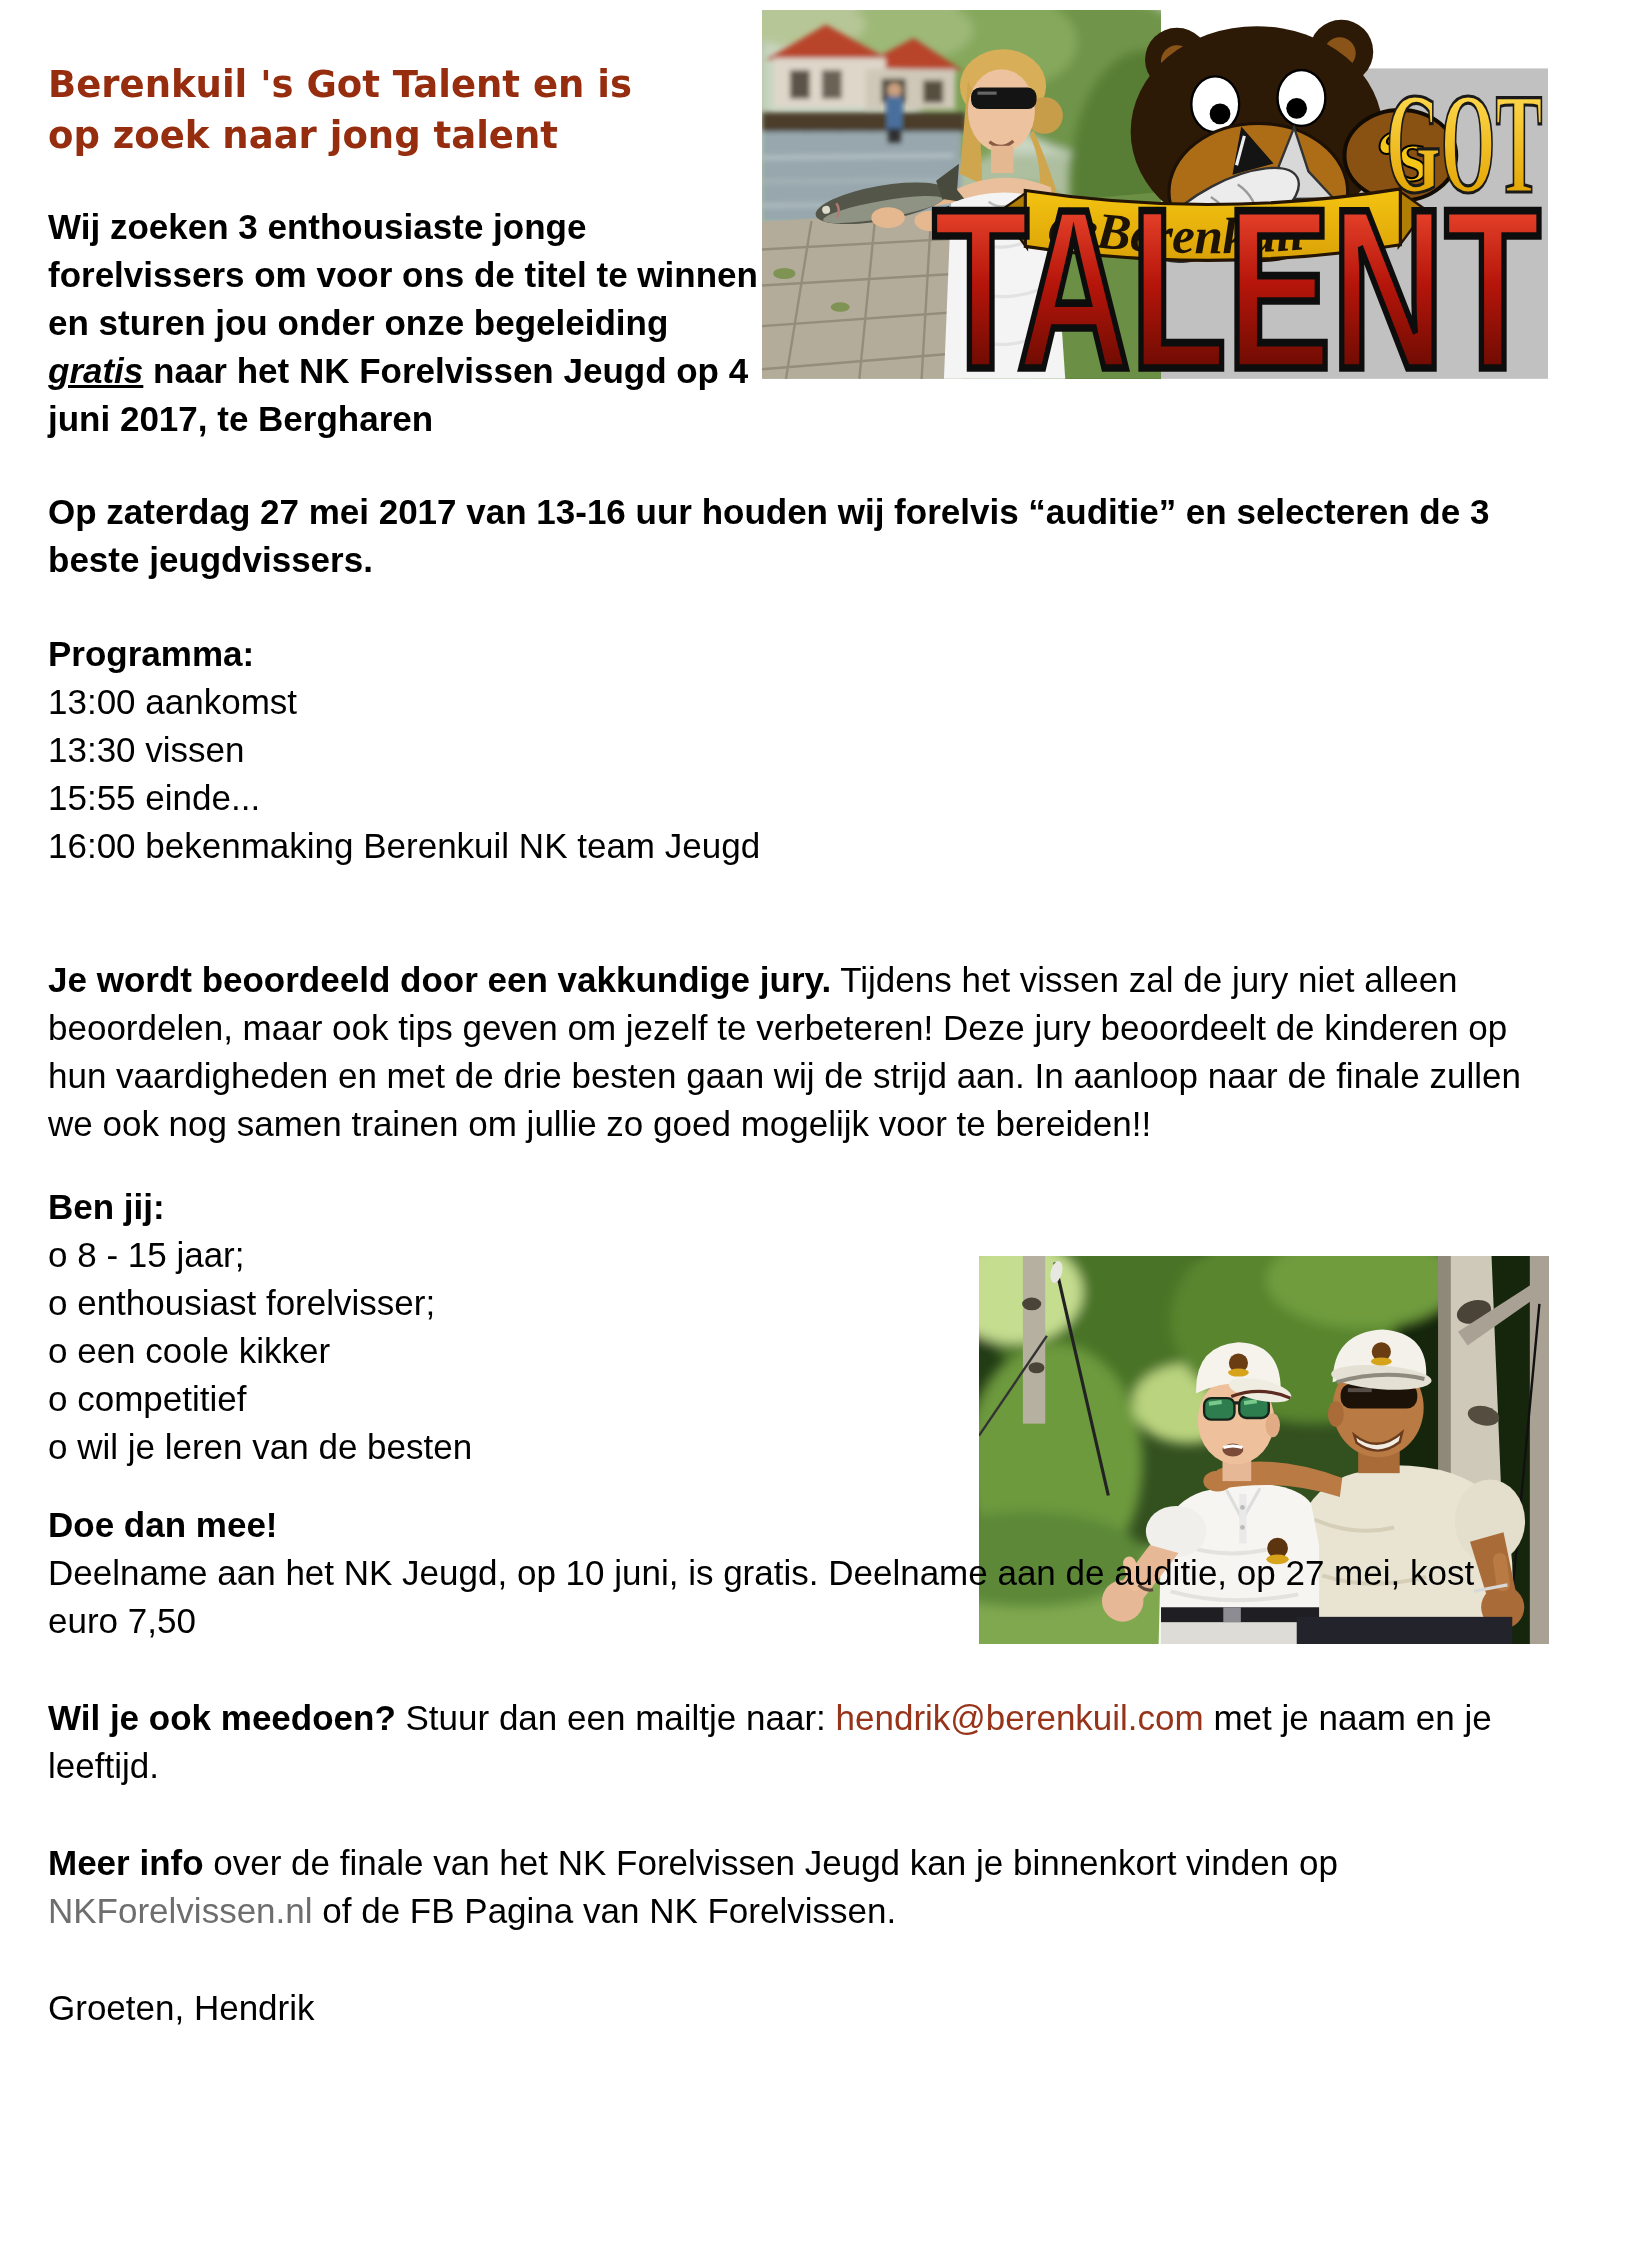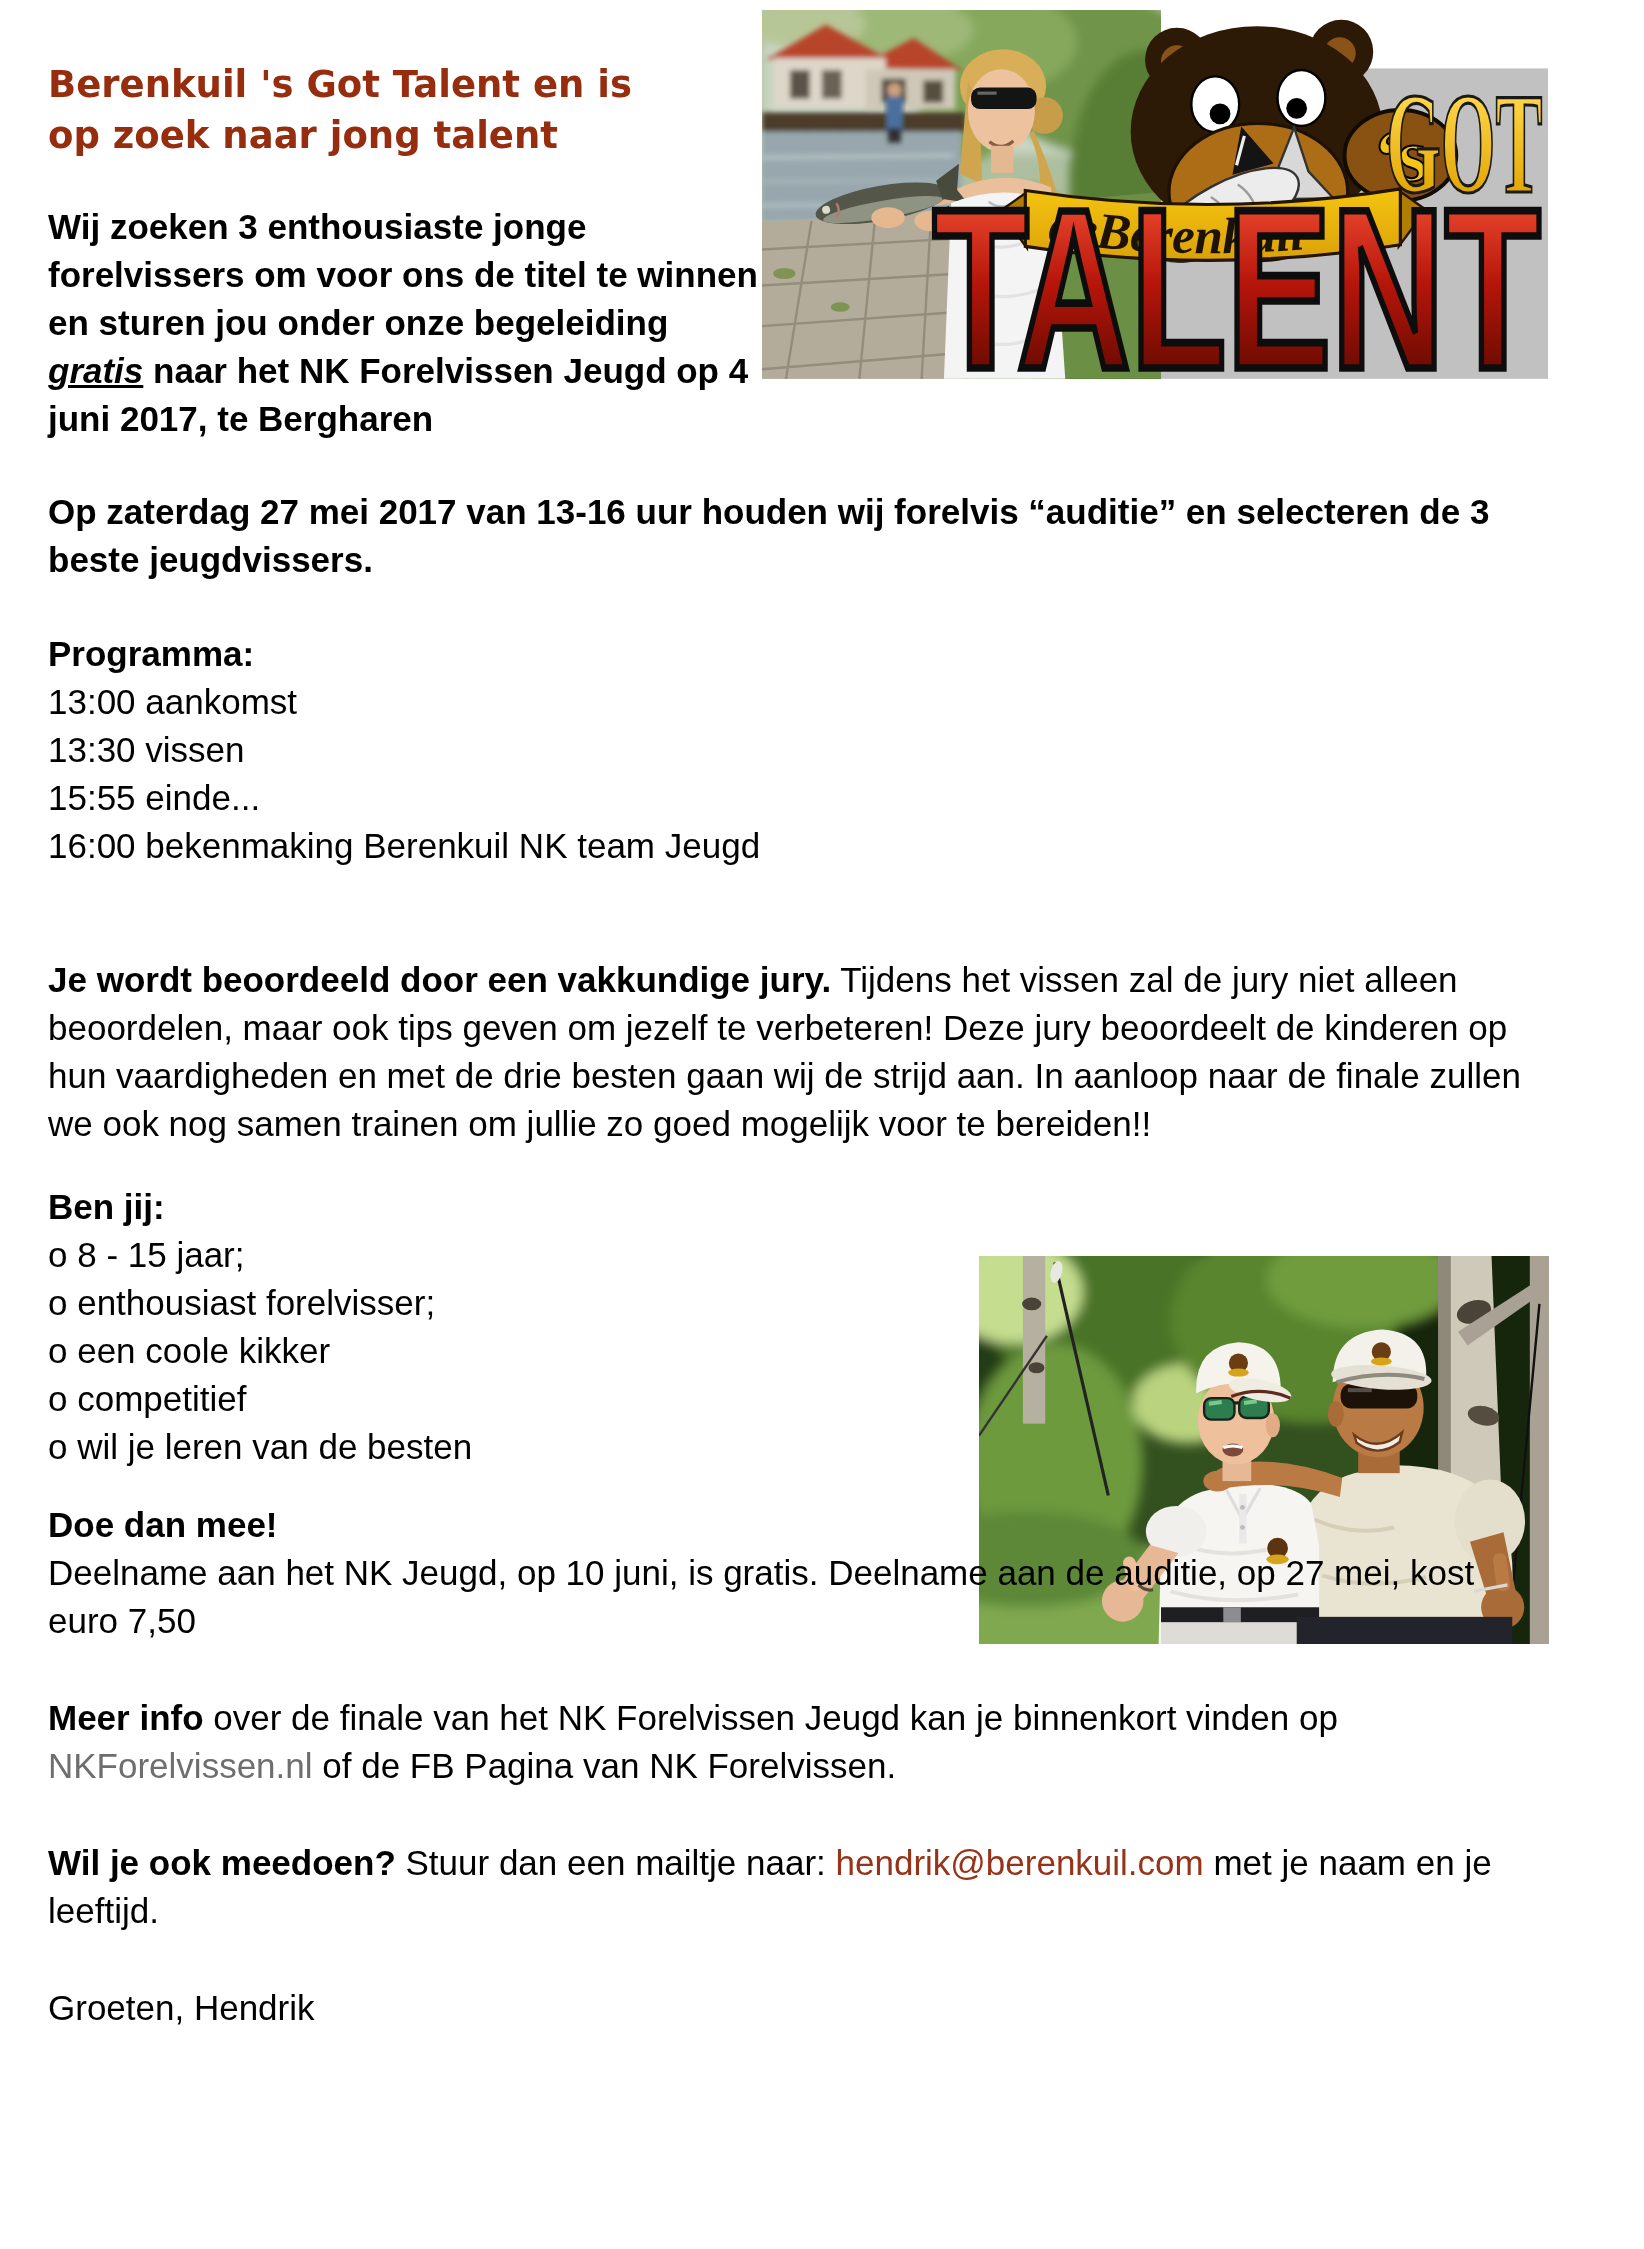--- a/index.html
+++ b/index.html
@@ -323,20 +323,20 @@
       <li>o 8 - 15 jaar;</li>
       <li>o enthousiast forelvisser;</li>
       <li>o een coole kikker</li>
       <li>o competitief</li>
       <li>o wil je leren van de besten</li>
     </ul>
 
     <p class="para bold gap-38">Doe dan mee!</p>
     <p class="para w-body">Deelname aan het NK Jeugd, op 10 juni, is gratis. Deelname aan de auditie, op 27 mei, kost euro 7,50</p>
 
+    <p class="para w-body gap-62"><span class="bold">Wil je ook meedoen?</span><span> Stuur dan een mailtje naar: </span><a class="link-email" href="#">hendrik@berenkuil.com</a><span> met je naam en je leeftijd.</span></p>
+
     <p class="para w-body gap-62"><span class="bold">Meer info</span><span> over de finale van het NK Forelvissen Jeugd kan je binnenkort vinden op </span><a class="link-gray" href="#">NKForelvissen.nl</a><span> of de FB Pagina van NK Forelvissen.</span></p>
-
-    <p class="para w-body gap-62"><span class="bold">Wil je ook meedoen?</span><span> Stuur dan een mailtje naar: </span><a class="link-email" href="#">hendrik@berenkuil.com</a><span> met je naam en je leeftijd.</span></p>
 
     <p class="para gap-62">Groeten, Hendrik</p>
   </div>
 </div>
 
 
 </body></html>

